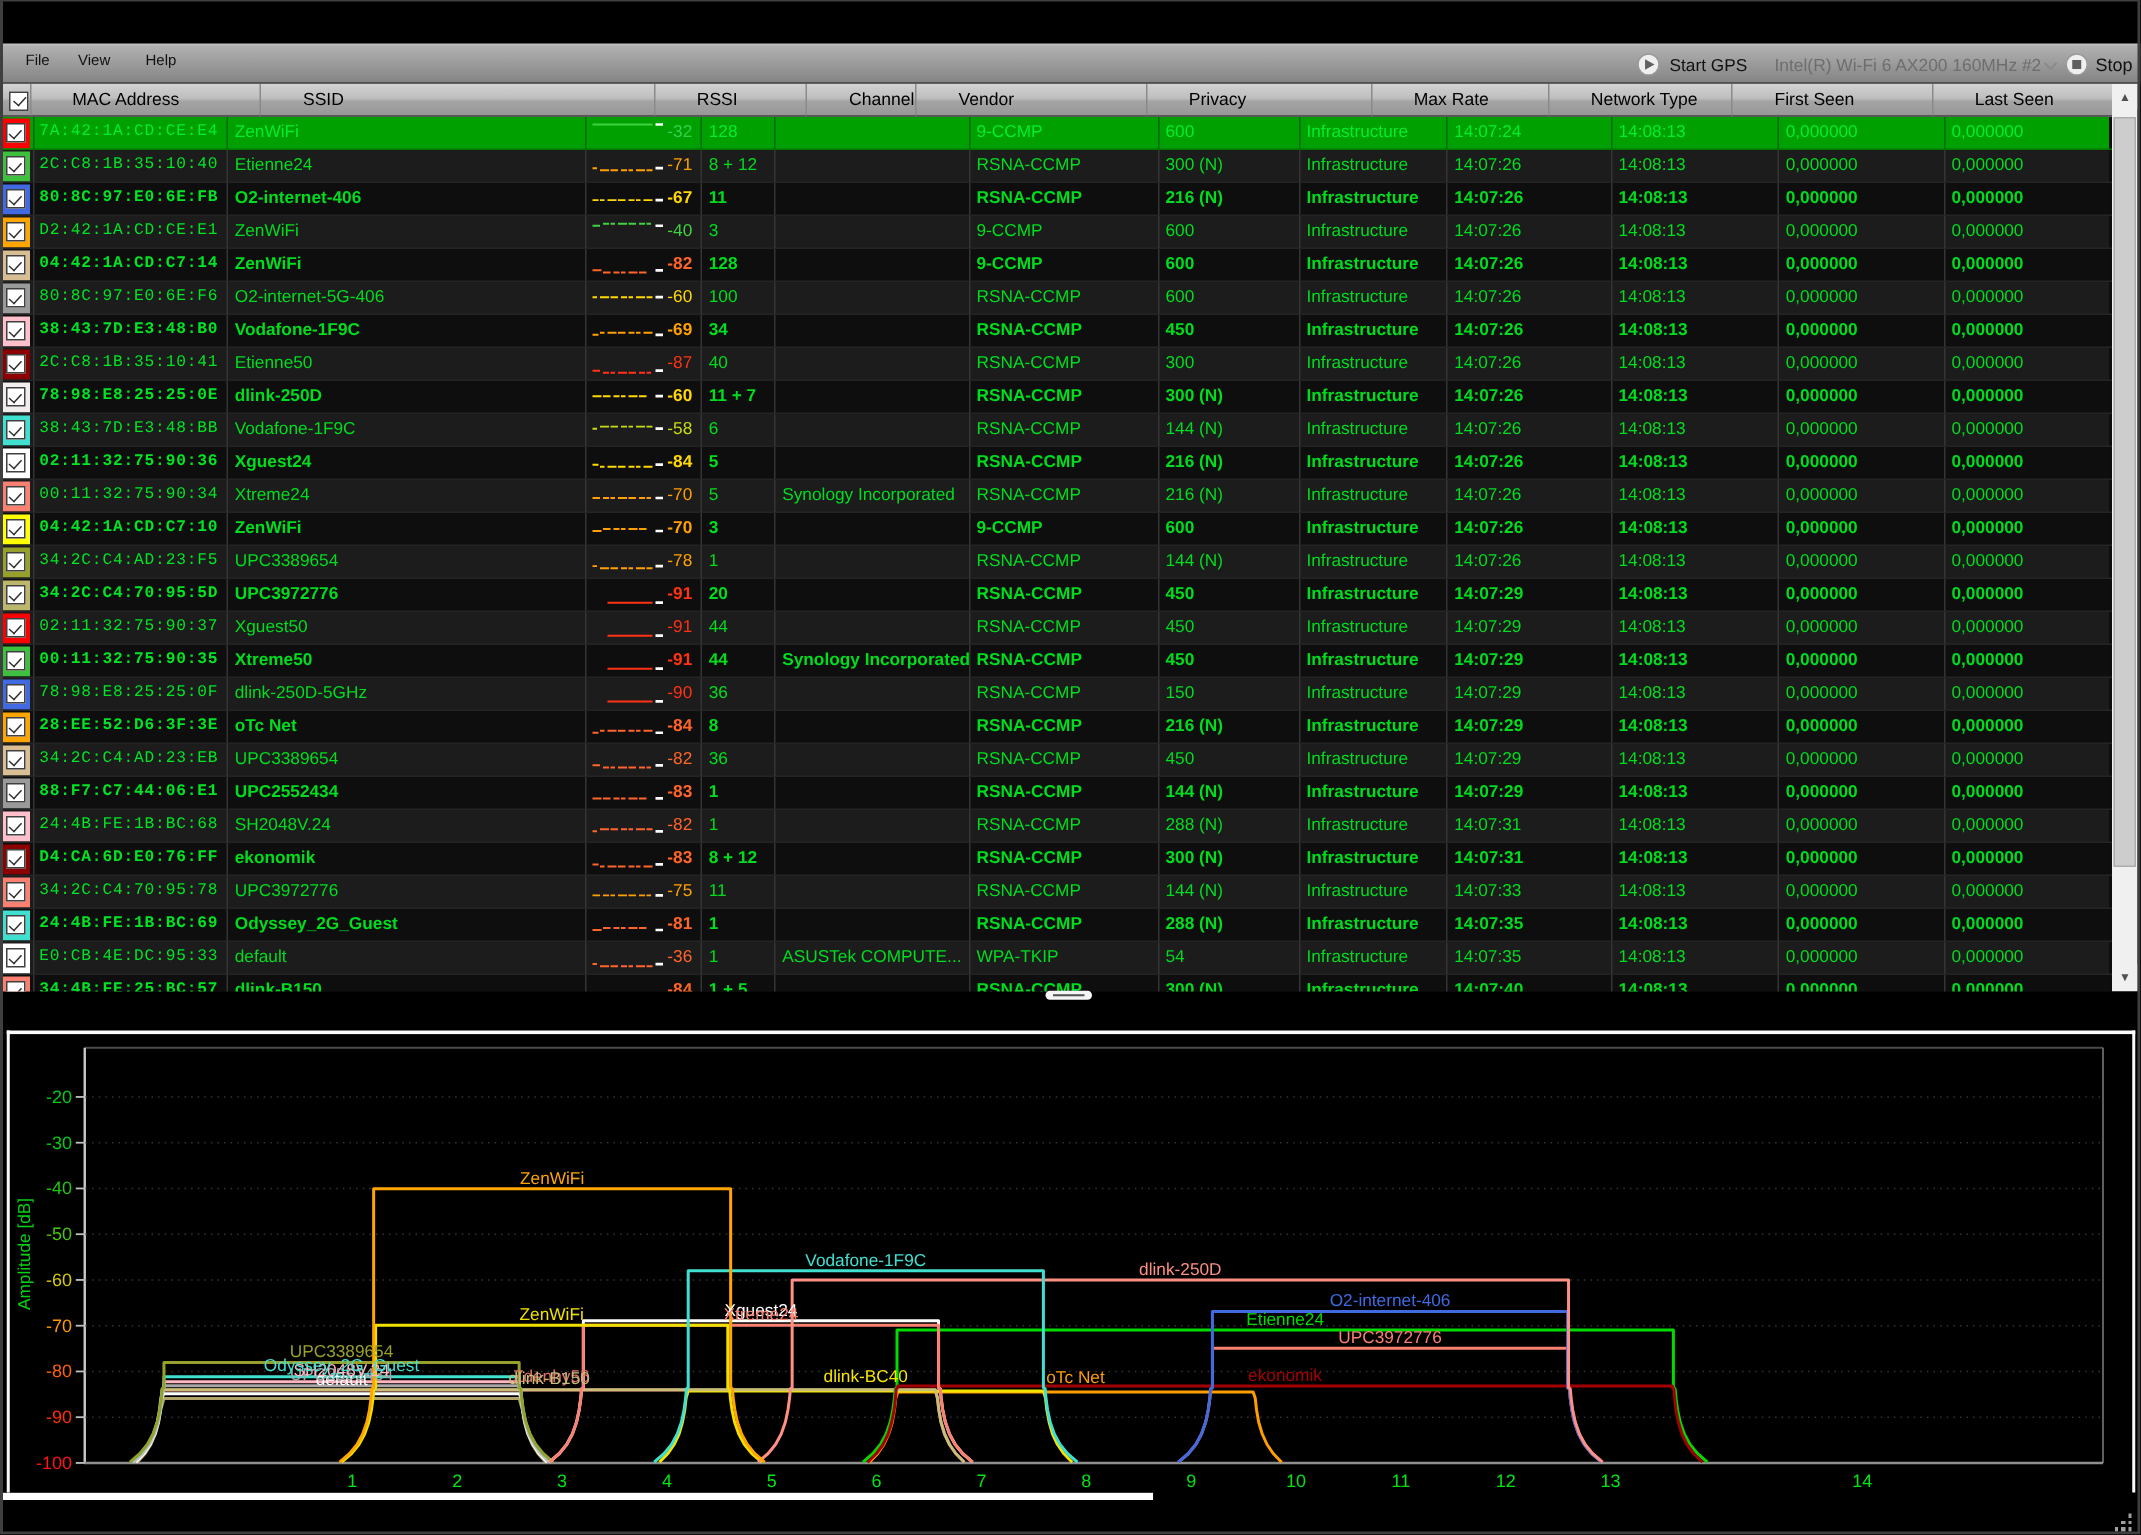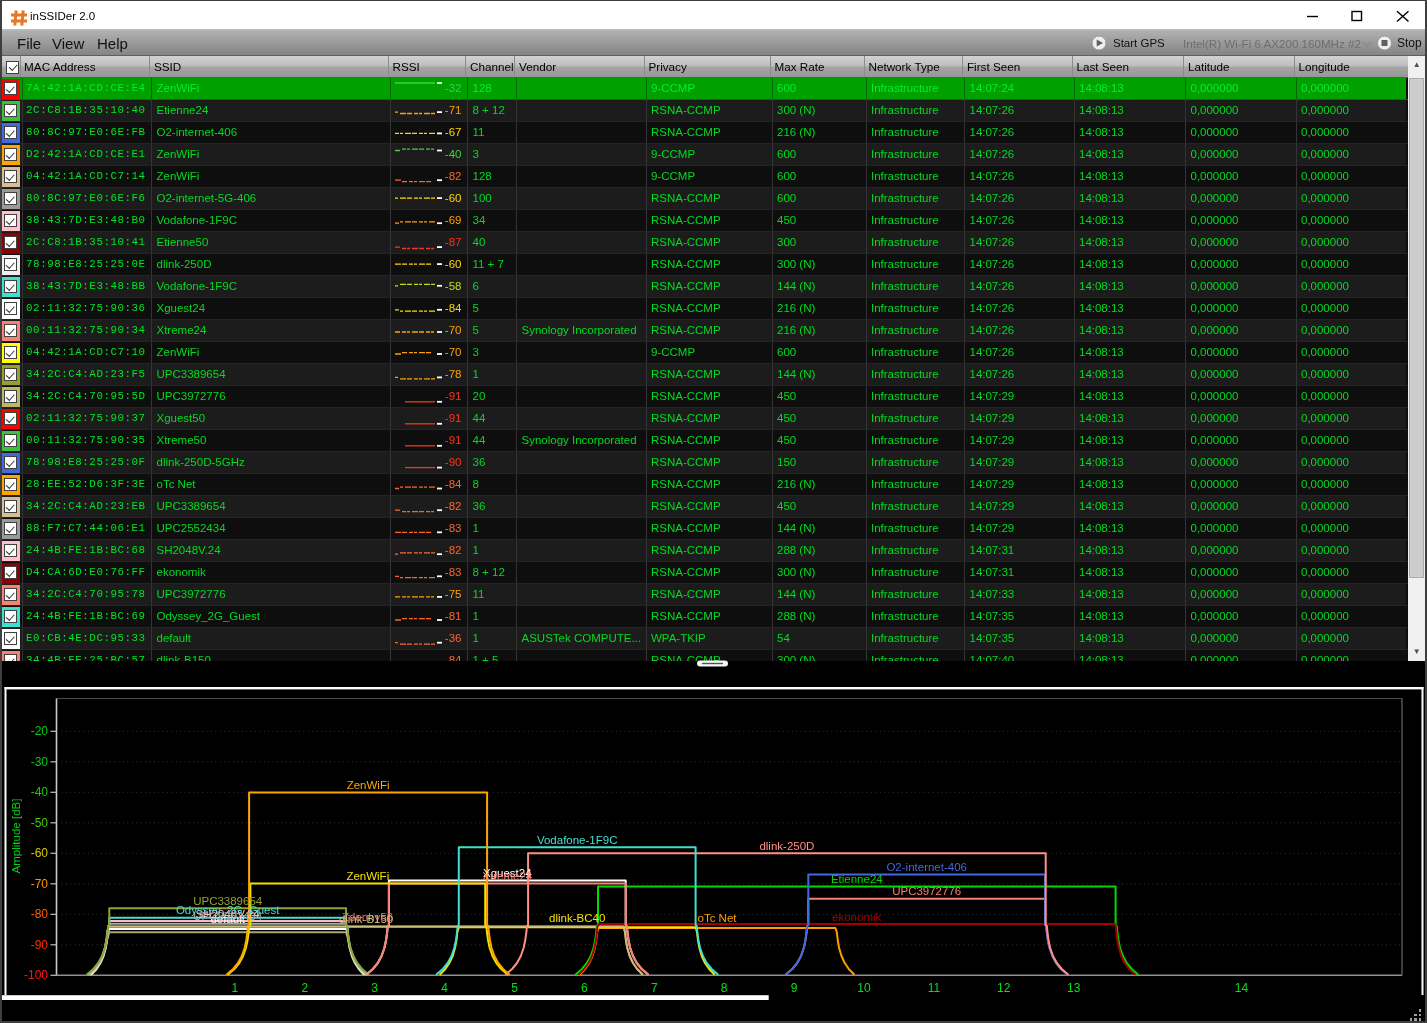--- a/index.html
+++ b/index.html
@@ -4,34 +4,34 @@
 html,body { width:1427px; height:1023px; overflow:hidden; background:#000;
   font-family:"Liberation Sans", sans-serif; }
 #win { position:relative; width:1427px; height:1023px; background:#000; }
 #titlebar { position:absolute; left:0; top:0; width:100%; height:28.5px; background:#fff;
   border-top:1px solid #2F2F2F; }
 #logo { position:absolute; left:10px; top:8px; }
 #title { position:absolute; left:30px; top:8.5px; font-size:11.5px; color:#000; }
 .wbtn { position:absolute; top:0; color:#000; }
 #menubar { position:absolute; left:0; top:28.5px; width:100%; height:27.5px;
   background:linear-gradient(#C2C2C2, #B0B0B0 8%, #848484); border-bottom:1px solid #606060; }
-.mi { position:absolute; top:6.5px; font-size:15px; color:#111; }
+.mi { position:absolute; top:6.5px; font-size:10px; color:#111; }
 #tbl { position:absolute; left:0; top:56px; width:1427px; height:604.5px; overflow:hidden; background:#0D0D0D; }
 #thead { position:absolute; left:0; top:0; width:1412px; height:22px;
   background:linear-gradient(#D2D2D2,#BEBEBE 45%,#A4A4A4 55%,#979797);
-  display:grid; grid-template-columns:20.6px 129.9px 238.5px 77.5px 49.0px 129.5px 126.0px 94.0px 98.5px 109.5px 111.5px 110.5px 111.3px; border-bottom:1px solid #5A5A5A; }
+  display:grid; grid-template-columns:20.6px 129.9px 238.5px 77.5px 49.0px 129.5px 126.0px 94.0px 98.5px 109.5px 111.5px 110.5px 111.3px; border-bottom:1px solid #5A5A5A;gap:24px; }
 #thead .c { color:#000; font-size:11.7px; border-right:1px solid #8A8A8A; padding-left:3.5px;
   line-height:21px; overflow:hidden; white-space:nowrap; }
 #rows { position:absolute; left:0; top:22px; width:1406.3px; }
 .tr { display:grid; grid-template-columns:20.6px 129.9px 238.5px 77.5px 49.0px 129.5px 126.0px 94.0px 98.5px 109.5px 111.5px 110.5px 111.3px; height:22px; margin-left:2px; }
 .tr .c { color:#00DC1E; font-size:11.5px; line-height:21px; white-space:nowrap; overflow:hidden;
   border-right:1px solid #343434; border-bottom:1px solid #242424; padding-left:4px; position:relative; }
 .tr .nb { border-right:none; }
 .tr.even { background:#1C1C1C; }
-.tr.odd { background:#0E0E0E; }
+.tr.odd { background:#0E0E0E;font-weight:bold; }
 .tr.sel { background:#00A000; }
 .tr.sel .c { color:#00EE30; border-right-color:rgba(0,0,0,0.35); border-bottom-color:#007800; }
 .c.cb { padding:0; }
 .cbx { position:absolute; left:-2px; top:0.5px; width:20px; height:20px; }
 .bx { position:absolute; left:3.5px; top:3.5px; width:13px; height:13px; background:#fff;
   border:1px solid #404040; }
 .ck { position:absolute; left:1.5px; top:2.5px; width:8px; height:4.5px;
   border-left:1.6px solid #303030; border-bottom:1.6px solid #303030; transform:rotate(-48deg); }
 .c.mac { font-family:"Liberation Mono", monospace; font-size:10.8px; letter-spacing:0.55px;
   padding-left:3.5px; color:#00E424; }
@@ -48,35 +48,20 @@
 #statusbar span { position:absolute; top:3px; }
 .grip { position:absolute; width:2.5px; height:2.5px; background:#A0A0A0; }
 #brd { position:absolute; left:0; top:0; width:100%; height:100%;
   border:2px solid #3F3F3F; border-top-width:1px; pointer-events:none; z-index:50; }
 svg { display:block; }
 #chart { position:absolute; left:0; top:0; z-index:5; }
 #toolr { position:absolute; top:0; height:28px; width:100%; }
 </style></head>
 <body>
 <div id="win">
-  <div id="titlebar">
-    <svg id="logo" width="18" height="18" viewBox="0 0 18 18">
-      <g stroke="#E87722" stroke-width="3" fill="none">
-        <path d="M6.2 1.5 L4.8 16.5 M13.2 1.5 L11.8 16.5"></path>
-        <path d="M1 6 L17 6 M1 12 L17 12"></path>
-      </g>
-    </svg>
-    <div id="title">inSSIDer 2.0</div>
-    <svg class="wbtn" style="left:1296px" width="120" height="28">
-      <line x1="11" y1="15.5" x2="22" y2="15.5" stroke="#000" stroke-width="1.4"></line>
-      <rect x="56" y="10.5" width="9.5" height="9" fill="none" stroke="#000" stroke-width="1.4"></rect>
-      <line x1="101" y1="10.2" x2="112.5" y2="20.6" stroke="#000" stroke-width="1.4"></line>
-      <line x1="112.5" y1="10.2" x2="101" y2="20.6" stroke="#000" stroke-width="1.4"></line>
-    </svg>
-  </div>
   <div id="menubar">
     <span class="mi" style="left:17px">File</span>
     <span class="mi" style="left:52px">View</span>
     <span class="mi" style="left:97px">Help</span>
     <svg id="toolr" width="360" height="28" style="left:1060px">
       <circle cx="39" cy="14" r="7" fill="#EFEFEF" stroke="#9A9A9A" stroke-width="1"></circle>
       <path d="M36.7 10.5 L43 14 L36.7 17.5 Z" fill="#606060"></path>
       <text x="53" y="18.2" font-size="11.5" fill="#111">Start GPS</text>
       <text x="123" y="18.5" font-size="11.6" fill="#6E6E6E">Intel(R) Wi-Fi 6 AX200 160MHz #2</text>
       <path d="M303 13 l4 4 l4 -4" fill="none" stroke="#8a8a8a" stroke-width="1.3"></path>

